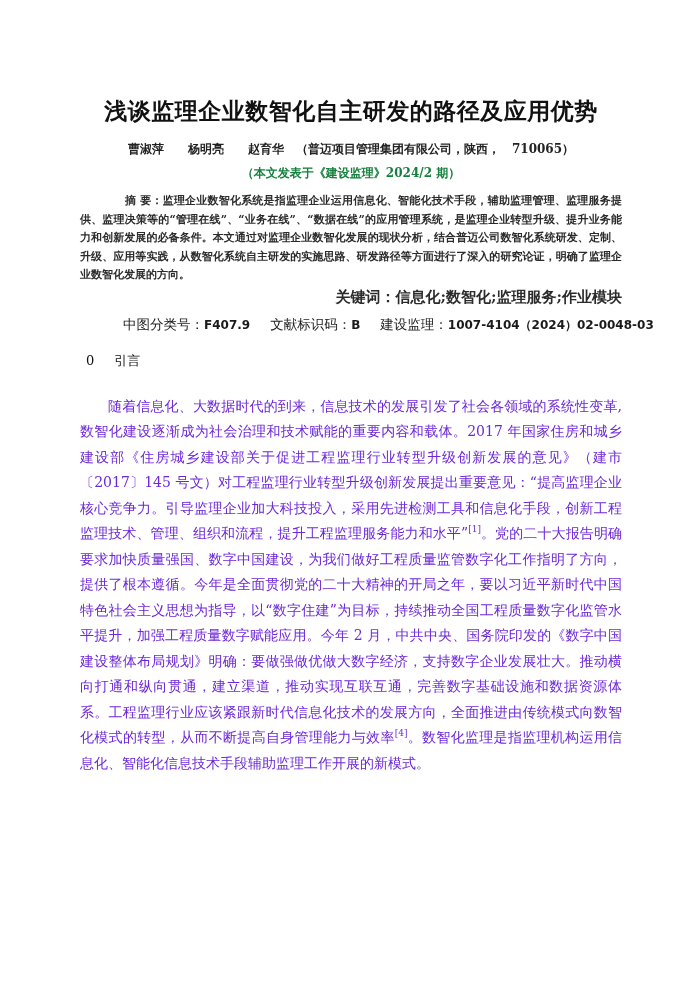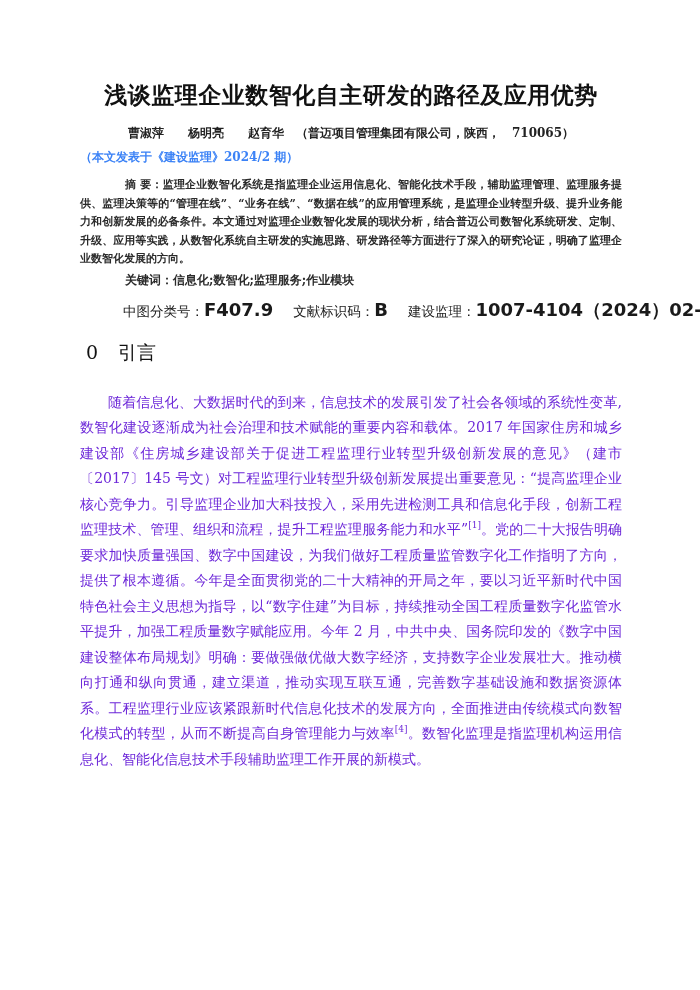--- a/index.html
+++ b/index.html
@@ -1,21 +1,21 @@
 <!DOCTYPE html>
 <html><head>
 <meta charset="utf-8">
 <style>
   * { margin: 0; padding: 0; box-sizing: border-box; }
   html, body { background: #ffffff; }
   .page {
     position: relative;
     width: 700px;
     height: 802px;
-    margin: 0 auto;
+    margin: 16px auto;
     background: #ffffff;
     overflow: hidden;
     font-family: "DejaVu Serif", "Liberation Serif", serif;
     color: #1c1c1c;
   }
   .content {
     padding: 0 78px 0 80px;
   }
   .title {
     margin-top: 80px;
@@ -27,56 +27,58 @@
   }
   .authors-line {
     margin-top: 14px;
     text-align: center;
     font-size: 12px;
     font-weight: 700;
     color: #222;
   }
   .pub-note {
     margin-top: 7px;
+    text-align: center;
     font-size: 12px;
     font-weight: 700;
-    color: #3b82f6;
+    color: #15803d;
   }
   .abstract {
     margin-top: 10px;
     font-size: 11px;
     font-weight: 700;
     line-height: 18.5px;
     text-align: justify;
     text-indent: 45px;
     color: #2b2b2b;
   }
   .keywords {
     margin-top: 3px;
-    font-size: 12px;
+    font-size: 15px;
     font-weight: 700;
     text-indent: 45px;
     color: #2b2b2b;
+    text-align: right;
   }
   .meta-line {
     margin-top: 9px;
     padding-left: 43px;
     font-size: 13.5px;
     color: #1a1a1a;
     white-space: nowrap;
   }
   .meta-line .val {
     font-family: "DejaVu Sans", "Liberation Sans", sans-serif;
     font-weight: 700;
-    font-size: 18px;
+    font-size: 12px;
   }
   .meta-gap { display: inline-block; width: 20px; }
   .section-heading {
     margin-top: 18px;
-    font-size: 19px;
+    font-size: 13px;
     font-weight: 400;
     color: #111;
     padding-left: 6px;
   }
   .section-heading .secnum { margin-right: 20px; }
   .body-para {
     margin-top: 24px;
     font-size: 14px;
     line-height: 25.5px;
     text-align: justify;

